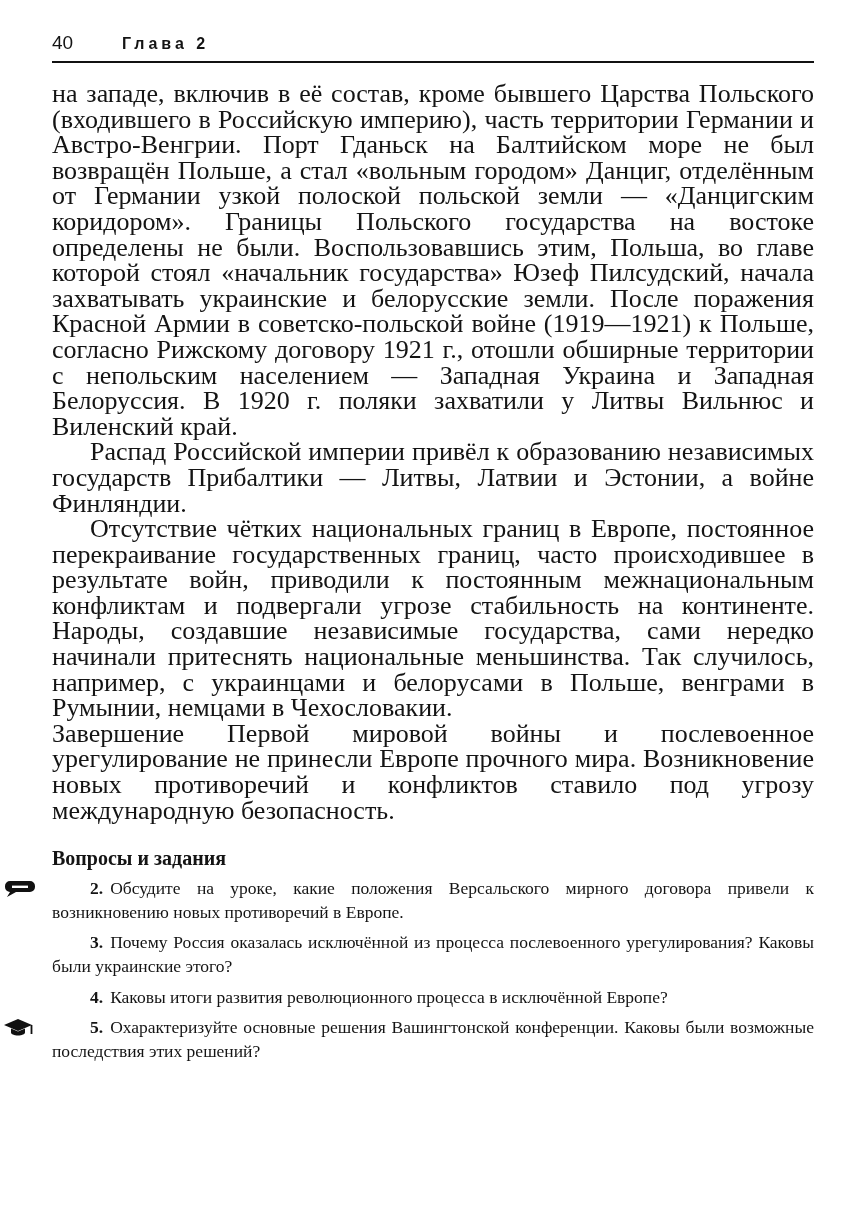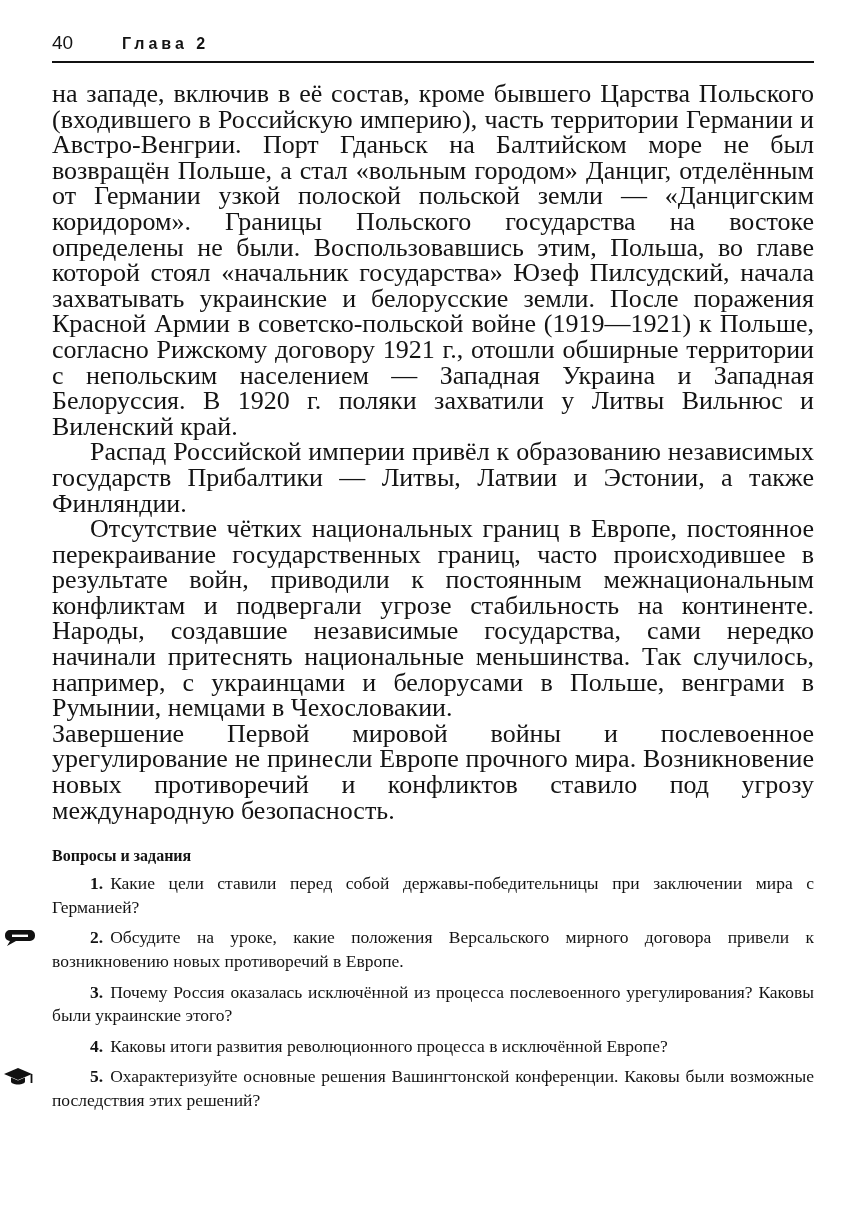--- a/index.html
+++ b/index.html
@@ -41,21 +41,21 @@
     margin: 0;
     font-size: 26px;
     line-height: 25.6px;
     text-align: justify;
   }
   .indent { text-indent: 38px; }
   .summary {
     margin: 13px 0 0 40px;
   }
   .q-heading {
-    font-size: 16px;
+    font-size: 20px;
     font-weight: 700;
     margin: 24px 0 4px 0;
   }
   .question {
     position: relative;
     margin: 7px 0 0 0;
     font-size: 17.5px;
     line-height: 23.6px;
     text-align: justify;
     text-indent: 38px;
@@ -79,32 +79,29 @@
 <div class="page">
 
   <div class="header">
     <div class="page-num">40</div>
     <div class="chapter">Глава 2</div>
     <div></div>
   </div>
 
   <div class="bodytext">
     <p>на западе, включив в её состав, кроме бывшего Царства Польского (входившего в Российскую империю), часть территории Германии и Австро-Венгрии. Порт Гданьск на Балтийском море не был возвращён Польше, а стал «вольным городом» Данциг, отделённым от Германии узкой полоской польской земли — «Данцигским коридором». Границы Польского государства на востоке определены не были. Воспользовавшись этим, Польша, во главе которой стоял «начальник государства» Юзеф Пилсудский, начала захватывать украинские и белорусские земли. После поражения Красной Армии в советско-польской войне (1919—1921) к Польше, согласно Рижскому договору 1921 г., отошли обширные территории с непольским населением — Западная Украина и Западная Белоруссия. В 1920 г. поляки захватили у Литвы Вильнюс и Виленский край.</p>
-    <p class="indent">Распад Российской империи привёл к образованию независимых государств Прибалтики — Литвы, Латвии и Эстонии, а также Финляндии.</p>
+    <p class="indent">Распад Российской империи привёл к образованию независимых государств Прибалтики — Литвы, Латвии и Эстонии, а войне Финляндии.</p>
     <p class="indent">Отсутствие чётких национальных границ в Европе, постоянное перекраивание государственных границ, часто происходившее в результате войн, приводили к постоянным межнациональным конфликтам и подвергали угрозе стабильность на континенте. Народы, создавшие независимые государства, сами нередко начинали притеснять национальные меньшинства. Так случилось, например, с украинцами и белорусами в Польше, венграми в Румынии, немцами в Чехословакии.</p>
     <p class="summary">Завершение Первой мировой войны и послевоенное урегулирование не принесли Европе прочного мира. Возникновение новых противоречий и конфликтов ставило под угрозу международную безопасность.</p>
   </div>
 
   <div class="q-heading">Вопросы и задания</div>
 
   <div>
 
-    <p class="question">
-      <span class="qnum">1.</span><span>Какие цели ставили перед собой державы-победительницы при заключении мира с Германией?</span>
-    </p>
 
     <p class="question">
       <span class="q-icon">
         <svg width="32" height="18" viewBox="0 0 32 18">
           <path d="M6 1 h20 a5 5 0 0 1 5 5 v1 a5 5 0 0 1 -5 5 h-14 l-9 5 3-5 a5 5 0 0 1 -5 -5 v-1 a5 5 0 0 1 5 -5 z" fill="#111"></path>
           <rect x="8" y="5.6" width="16" height="2.4" fill="#fff"></rect>
         </svg>
       </span>
       <span class="qnum">2.</span><span>Обсудите на уроке, какие положения Версальского мирного договора привели к возникновению новых противоречий в Европе.</span>
     </p>

